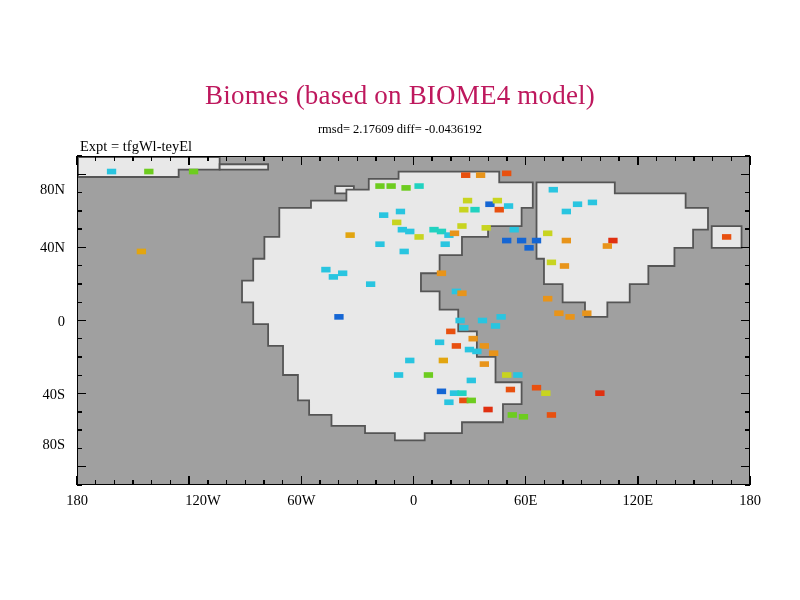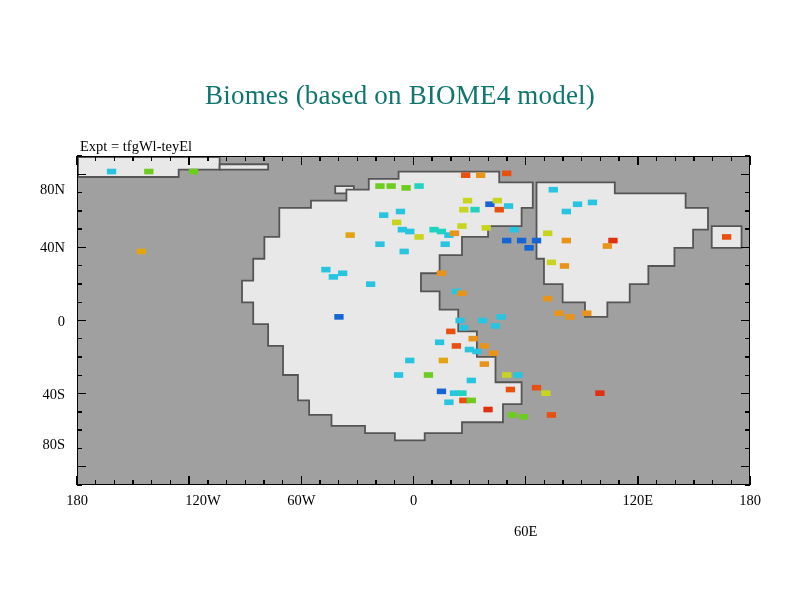--- a/index.html
+++ b/index.html
@@ -9,21 +9,21 @@
     font-family:"Liberation Serif", serif;
     overflow:hidden;
     position:relative;
   }
   #root{position:absolute;left:0;top:0;width:800px;height:600px;}
 
   .title{
     position:absolute;left:0;top:80px;width:800px;
     text-align:center;
     font-size:27px;
-    color:#0f766e;
+    color:#be185d;
     letter-spacing:0.2px;
   }
   .stats{
     position:absolute;left:0;top:122px;width:800px;
     text-align:center;
     font-size:12.5px;color:#000;
   }
   .expt{
     position:absolute;left:80px;top:138px;
     font-size:14.5px;color:#000;
@@ -67,20 +67,21 @@
     transform:translateX(-50%);
     top:492px;
   }
 </style>
 </head>
 <body>
 
 <div id="root">
 
   <div class="title">Biomes (based on BIOME4 model)</div>
+  <div class="stats">rmsd= 2.17609 diff= -0.0436192</div>
   <div class="expt">Expt = tfgWl-teyEl</div>
 
   <div class="plot">
     <svg class="mapcanvas" id="mapsvg" viewBox="0 0 673 329" preserveAspectRatio="none">
         <rect x="0" y="0" width="673" height="329" fill="#a0a0a0"></rect>
         <polygon points="0.00,0.00 142.08,0.00 142.08,12.79 100.95,12.79 100.95,20.11 0.00,20.11" fill="#e8e8e8" stroke="#555555" stroke-width="1.8" stroke-linejoin="miter"></polygon>
         <polygon points="142.08,7.31 190.68,7.31 190.68,12.79 142.08,12.79" fill="#e8e8e8" stroke="#555555" stroke-width="1.8" stroke-linejoin="miter"></polygon>
         <polygon points="257.98,29.24 276.68,29.24 276.68,36.56 257.98,36.56" fill="#e8e8e8" stroke="#555555" stroke-width="1.8" stroke-linejoin="miter"></polygon>
         <polygon points="280.42,40.21 291.63,40.21 291.63,47.52 299.11,47.52 299.11,53.01 280.42,53.01" fill="#e8e8e8" stroke="#555555" stroke-width="1.8" stroke-linejoin="miter"></polygon>
         <polygon points="287.89,58.49 295.37,58.49 295.37,63.97 287.89,63.97" fill="#e8e8e8" stroke="#555555" stroke-width="1.8" stroke-linejoin="miter"></polygon>
@@ -299,21 +300,21 @@
       <div class="tick h" style="top: 191.856px; left: 77px; width: 5px;"></div>
       <div class="tick h" style="top: 191.856px; left: 745px; width: 5px;"></div>
       <div class="tick h" style="top: 173.578px; left: 77px; width: 9px;"></div>
       <div class="tick h" style="top: 173.578px; left: 741px; width: 9px;"></div>
       <div class="tick h" style="top: 155.3px; left: 77px; width: 5px;"></div>
       <div class="tick h" style="top: 155.3px; left: 745px; width: 5px;"></div>
       <div class="xlab" style="left: 77px;">180</div>
       <div class="xlab" style="left: 203px;">120W</div>
       <div class="xlab" style="left: 301.333px;">60W</div>
       <div class="xlab" style="left: 413.5px;">0</div>
-      <div class="xlab" style="left: 525.667px; margin-top: 31px;">60E</div>
+      <div class="xlab" style="left: 525.667px;">60E</div>
       <div class="xlab" style="left: 637.833px;">120E</div>
       <div class="xlab" style="left: 750px;">180</div>
       <div class="ylab" style="top: 189px;">80N</div>
       <div class="ylab" style="top: 247.389px;">40N</div>
       <div class="ylab" style="top: 320.5px;">0</div>
       <div class="ylab" style="top: 393.611px;">40S</div>
       <div class="ylab" style="top: 444px;">80S</div>
     </div>
 </div>
 

